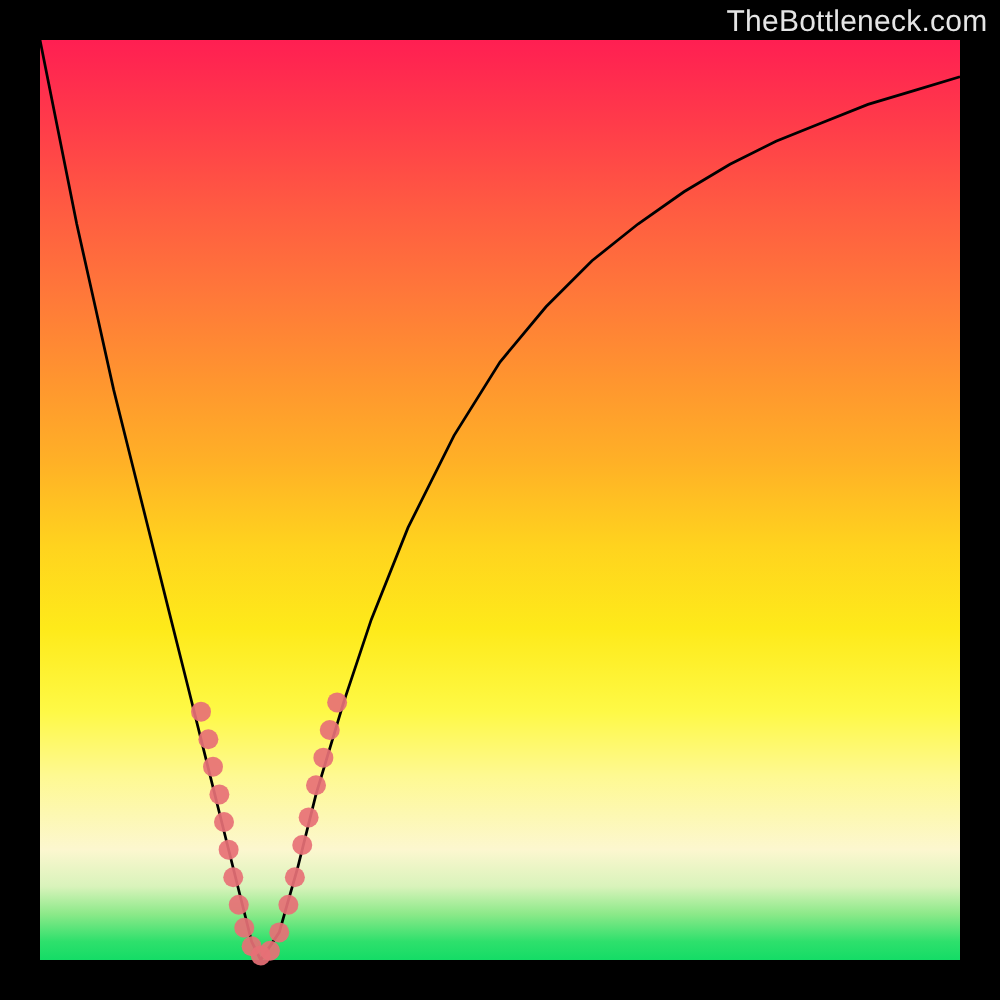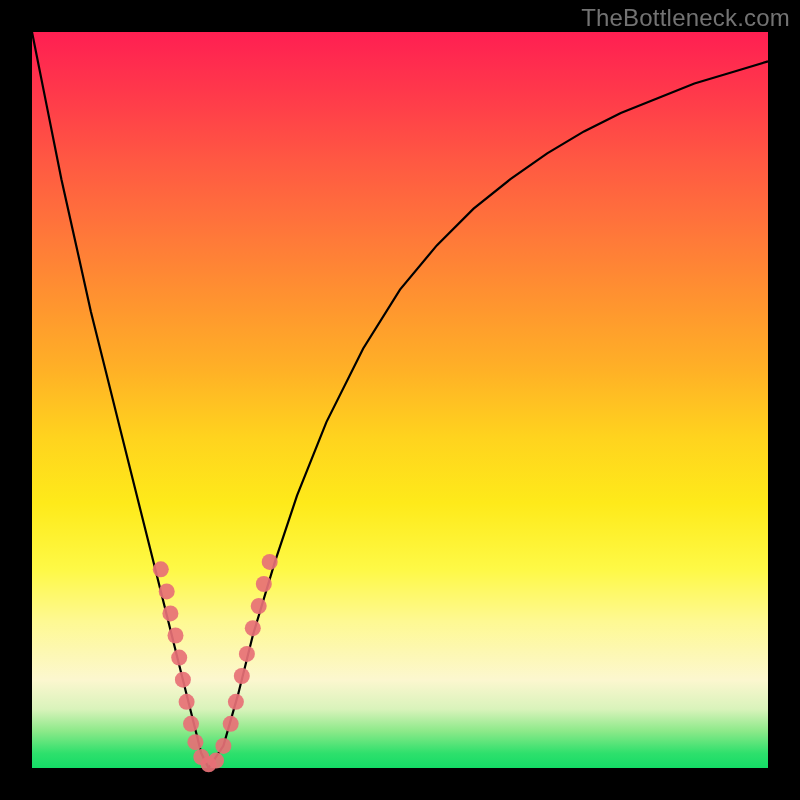--- a/index.html
+++ b/index.html
@@ -41,21 +41,21 @@
       #d9f3bb 92%,
       #8ce989 95%,
       #2ee06c 98%,
       #14dc66 100%
     );
   }
   .watermark {
     position: absolute;
     top: 4px;
     right: 10px;
-    color: #737373;
+    color: #e5e5e5;
     font-size: 24px;
     font-weight: 400;
     letter-spacing: 0.2px;
     z-index: 3;
   }
   svg.curves {
     position: absolute;
     top: 0;
     left: 0;
     width: 736px;

